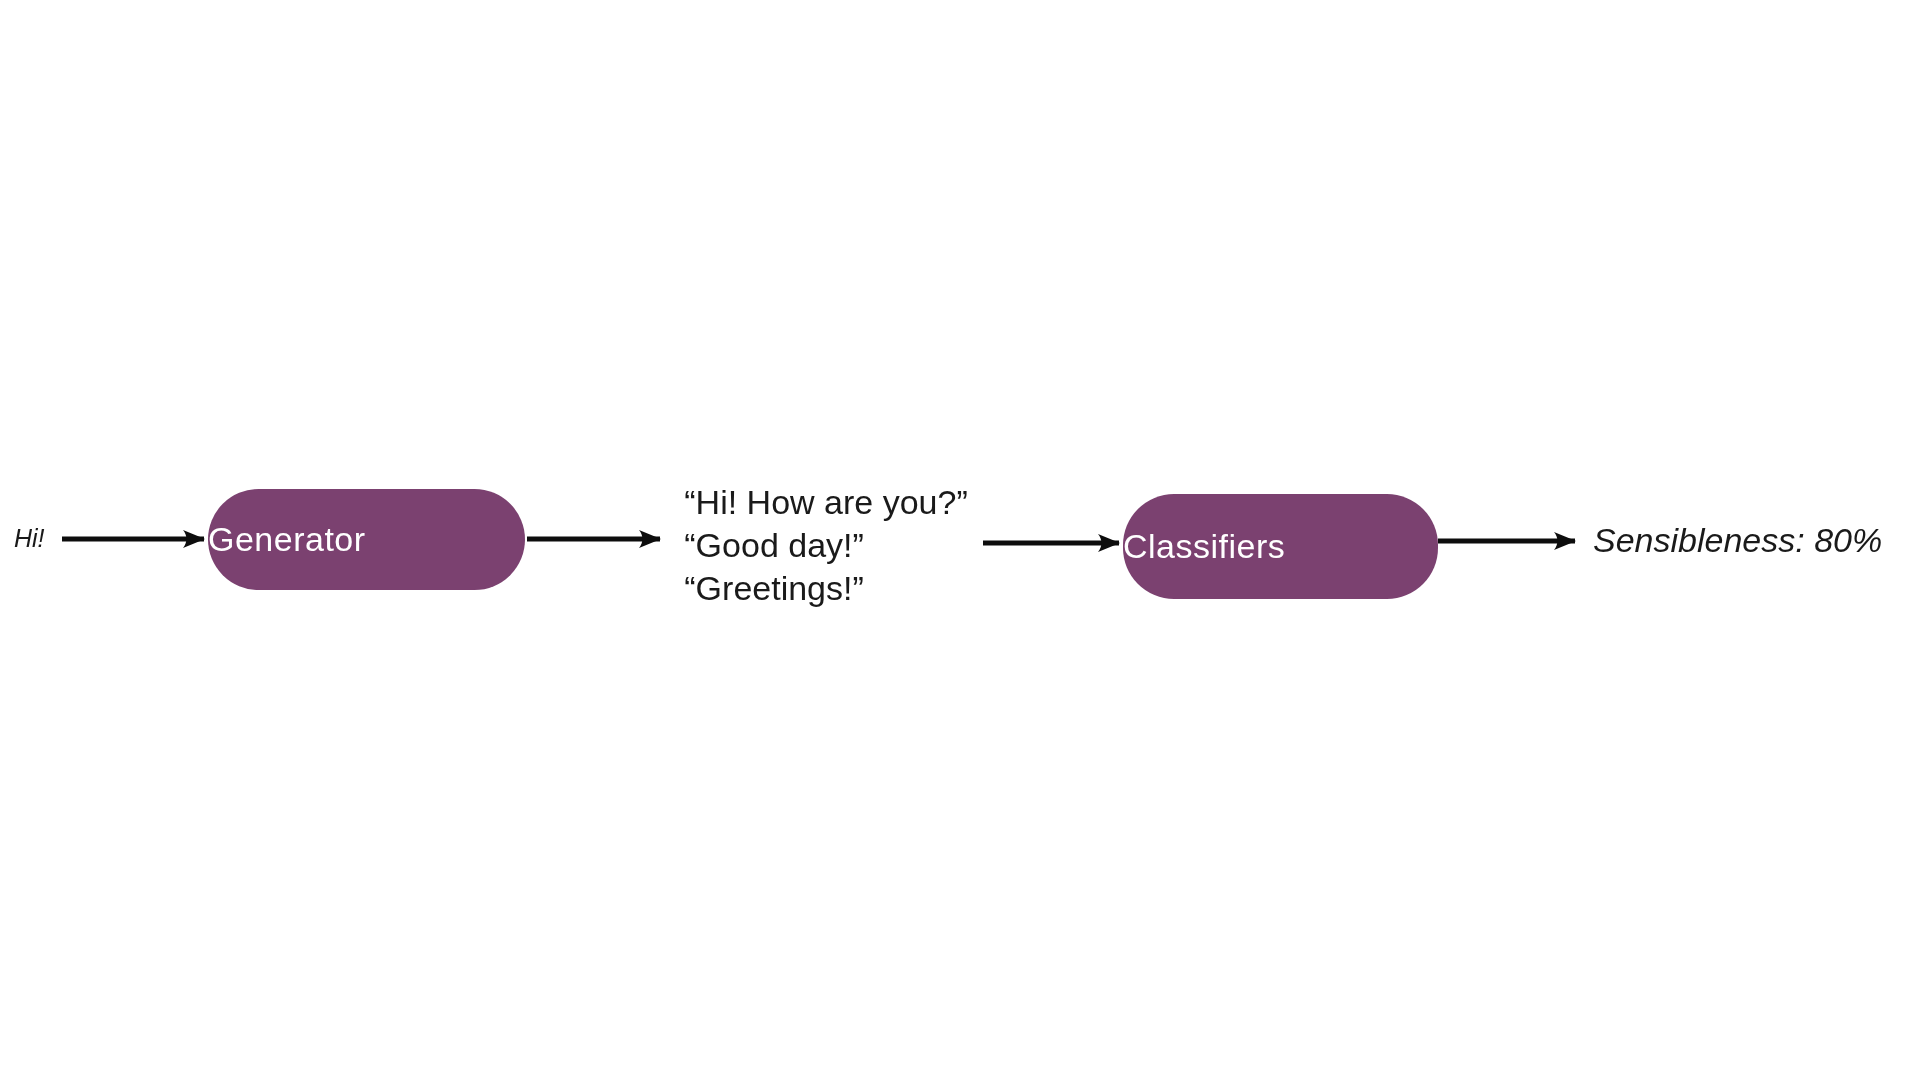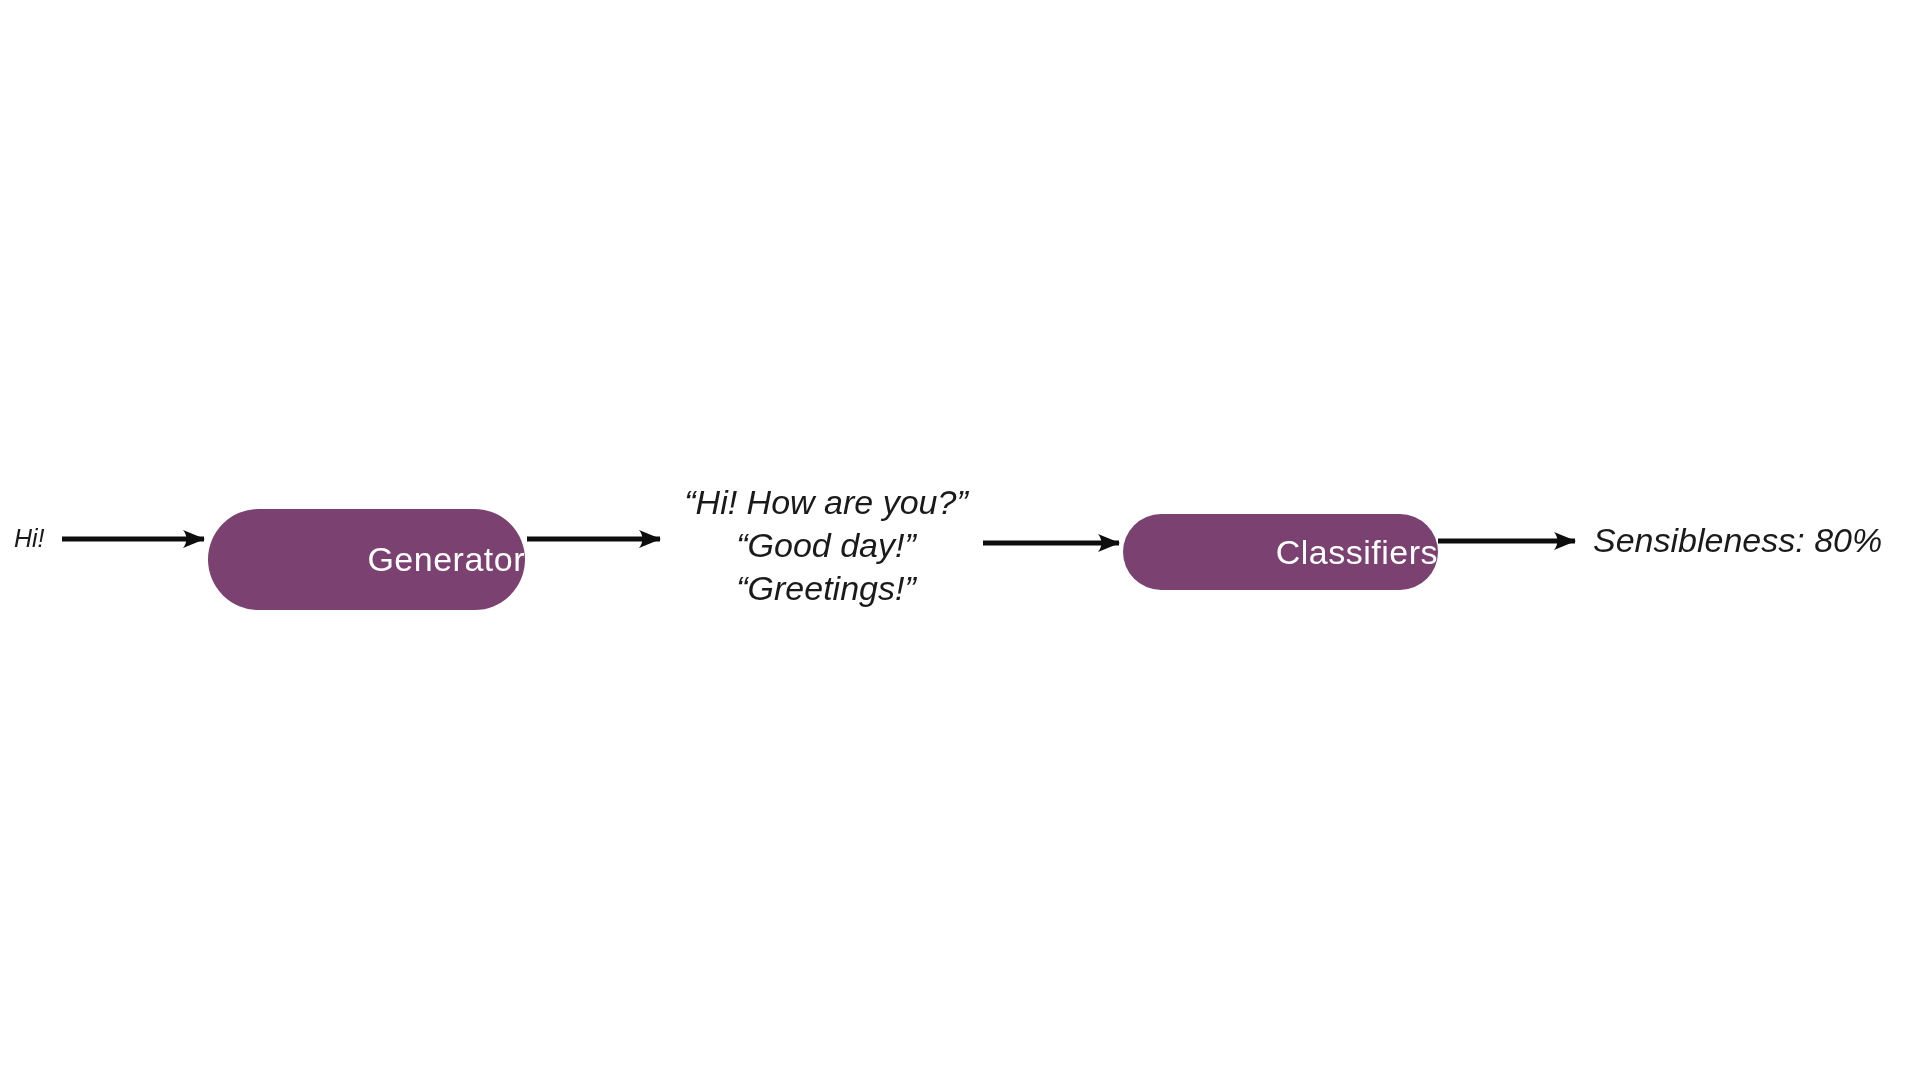--- a/index.html
+++ b/index.html
@@ -43,39 +43,36 @@
   .input-label {
     left: 14px; top: 540px;
     transform: translateY(-54%);
   }
   .pill {
     position: absolute;
     background: var(--accent);
     border-radius: 51px;
     display: flex;
     align-items: center;
-    justify-content: flex-end;
-    margin-top: 20px;
+    justify-content: flex-start;
   }
   .pill .pill-label {
     color: var(--pill_text);
     font-size: 34px;
     letter-spacing: 0.5px;
     white-space: nowrap;
   }
   .pill-generator  { left: 208px;  top: 489px; width: 317px; height: 101px; }
-  .pill-classifiers{ left: 1123px; top: 494px; width: 315px; height: 76px; }
+  .pill-classifiers{ left: 1123px; top: 494px; width: 315px; height: 105px; }
 
   .candidates {
     position: absolute;
     left: 826px; top: 545px;
     transform: translate(-50%, -50%);
-    text-align: center;
     color: var(--text);
-    font-style: italic;
     font-size: 34px;
     line-height: 43px;
     white-space: nowrap;
   }
   .scores {
     position: absolute;
     left: 1593px; top: 540px;
     transform: translateY(-50%);
     text-align: left;
     color: var(--text);

